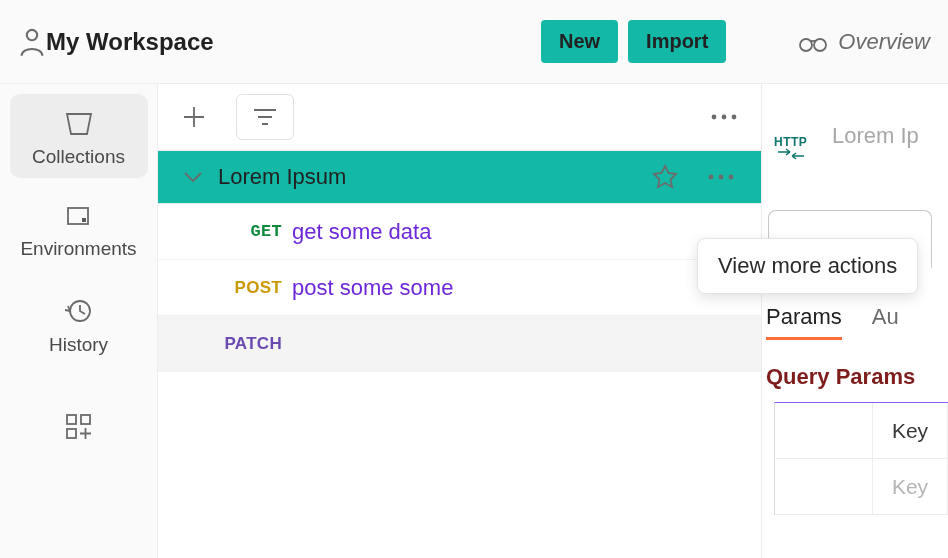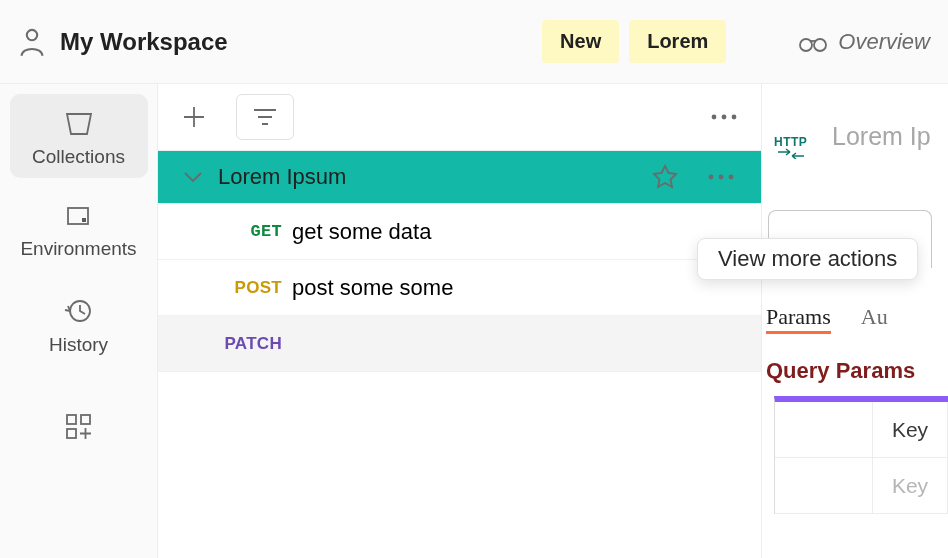--- a/index.html
+++ b/index.html
@@ -16,36 +16,35 @@
       height: 84px;
       display: flex;
       align-items: center;
       padding: 0 18px;
       border-bottom: 1px solid #ededed;
       background: #fafafa;
     }
     .workspace-left {
       display: flex;
       align-items: center;
-      gap: 14px;
     }
     .workspace-title {
       font-size: 24px;
       font-weight: 700;
       color: #212121;
     }
     .person-icon svg { display: block; }
     .topbar-actions {
       margin-left: auto;
       display: flex;
       gap: 10px;
       align-items: center;
     }
     .btn {
-      background: #fef9c3;
+      background: #14b8a6;
       border: none;
       font-size: 20px;
       font-weight: 600;
       color: #212121;
       padding: 10px 18px;
       border-radius: 4px;
       cursor: pointer;
     }
     .overview-badge {
       display: flex;
@@ -178,41 +177,41 @@
       font-size: 17px;
       letter-spacing: 0.3px;
       text-align: right;
       width: 72px;
     }
     .method-get { color: #0f8a3d; font-family: Liberation Mono, monospace; }
     .method-post { color: #c99a06; }
     .method-patch { color: #6b4bb0; }
     .request-name {
       font-size: 22px;
-      color: #000000;
+      color: #6d28d9;
       margin-left: 4px;
     }
 
     
     .right-panel {
       width: 186px;
       background: #fff;
       padding-top: 28px;
       overflow: hidden;
     }
     .right-top {
       display: flex;
       align-items: center;
       gap: 16px;
       padding-left: 12px;
       height: 48px;
       margin-bottom: 50px;
     }
     .right-title {
-      font-size: 25px;
+      font-size: 22px;
       color: #a7a7a7;
       white-space: nowrap;
     }
     .http-badge {
       color: #0f766e;
       display: flex;
       flex-direction: column;
       align-items: center;
       font-weight: 700;
       margin-top: 20px;
@@ -225,36 +224,35 @@
       margin: 0 16px 36px 6px;
     }
     .right-tabs {
       display: flex;
       gap: 30px;
       padding-left: 4px;
       font-size: 22px;
       color: #6b6b6b;
     }
     .right-tab {
-      padding-bottom: 1px;
-      cursor: pointer;
-      font-family: Liberation Serif, serif;
+      padding-bottom: 7px;
+      cursor: pointer;
     }
     .right-tab.active {
       color: #212121;
       border-bottom: 3px solid #ff6c37;
     }
     .section-title {
       font-size: 22px;
       font-weight: 700;
       color: #7f1d1d;
       padding: 24px 0 12px 4px;
     }
     .right-table {
-      border-top: 6px solid #8b5cf6;
+      border-top: 1px solid #8b5cf6;
       border-left: 1px solid #dcdcdc;
       margin-left: 12px;
     }
     .right-table-row {
       height: 56px;
       display: flex;
       border-bottom: 1px solid #ececec;
     }
     .right-table-cell {
       border-right: 1px solid #ececec;
@@ -269,21 +267,21 @@
     .placeholder-text { color: #b5b5b5; }
 
     
     .tooltip {
       position: absolute;
       top: 238px;
       left: 697px;
       background: #fff;
       border: 1px solid #e4e4e4;
       border-radius: 8px;
-      padding: 7px 20px;
+      padding: 14px 20px;
       font-size: 22px;
       color: #2a2a2a;
       box-shadow: 0 4px 14px rgba(0,0,0,0.12);
       white-space: nowrap;
       z-index: 50;
     }
 
     svg { display: block; }
     .muted-stroke { stroke: #6b6b6b; fill: none; stroke-width: 1.8; }
   </style>
@@ -295,21 +293,21 @@
     <span class="person-icon">
       <svg width="28" height="30" viewBox="0 0 24 26">
         <circle cx="12" cy="7" r="4.5" class="muted-stroke" stroke="#212121"></circle>
         <path d="M3 25 C3 17, 21 17, 21 25" class="muted-stroke" stroke="#212121"></path>
       </svg>
     </span>
     <span class="workspace-title">My Workspace</span>
   </div>
   <div class="topbar-actions">
     <button class="btn">New</button>
-    <button class="btn">Lorem</button>
+    <button class="btn">Import</button>
     <div class="overview-badge">
       <span>
         <svg width="30" height="22" viewBox="0 0 30 22">
           <circle cx="8" cy="14" r="6" class="muted-stroke" stroke="#a7a7a7"></circle>
           <circle cx="22" cy="14" r="6" class="muted-stroke" stroke="#a7a7a7"></circle>
           <path d="M12 10 L18 10" class="muted-stroke" stroke="#a7a7a7"></path>
         </svg>
       </span>
       <span>Overview</span>
     </div>

